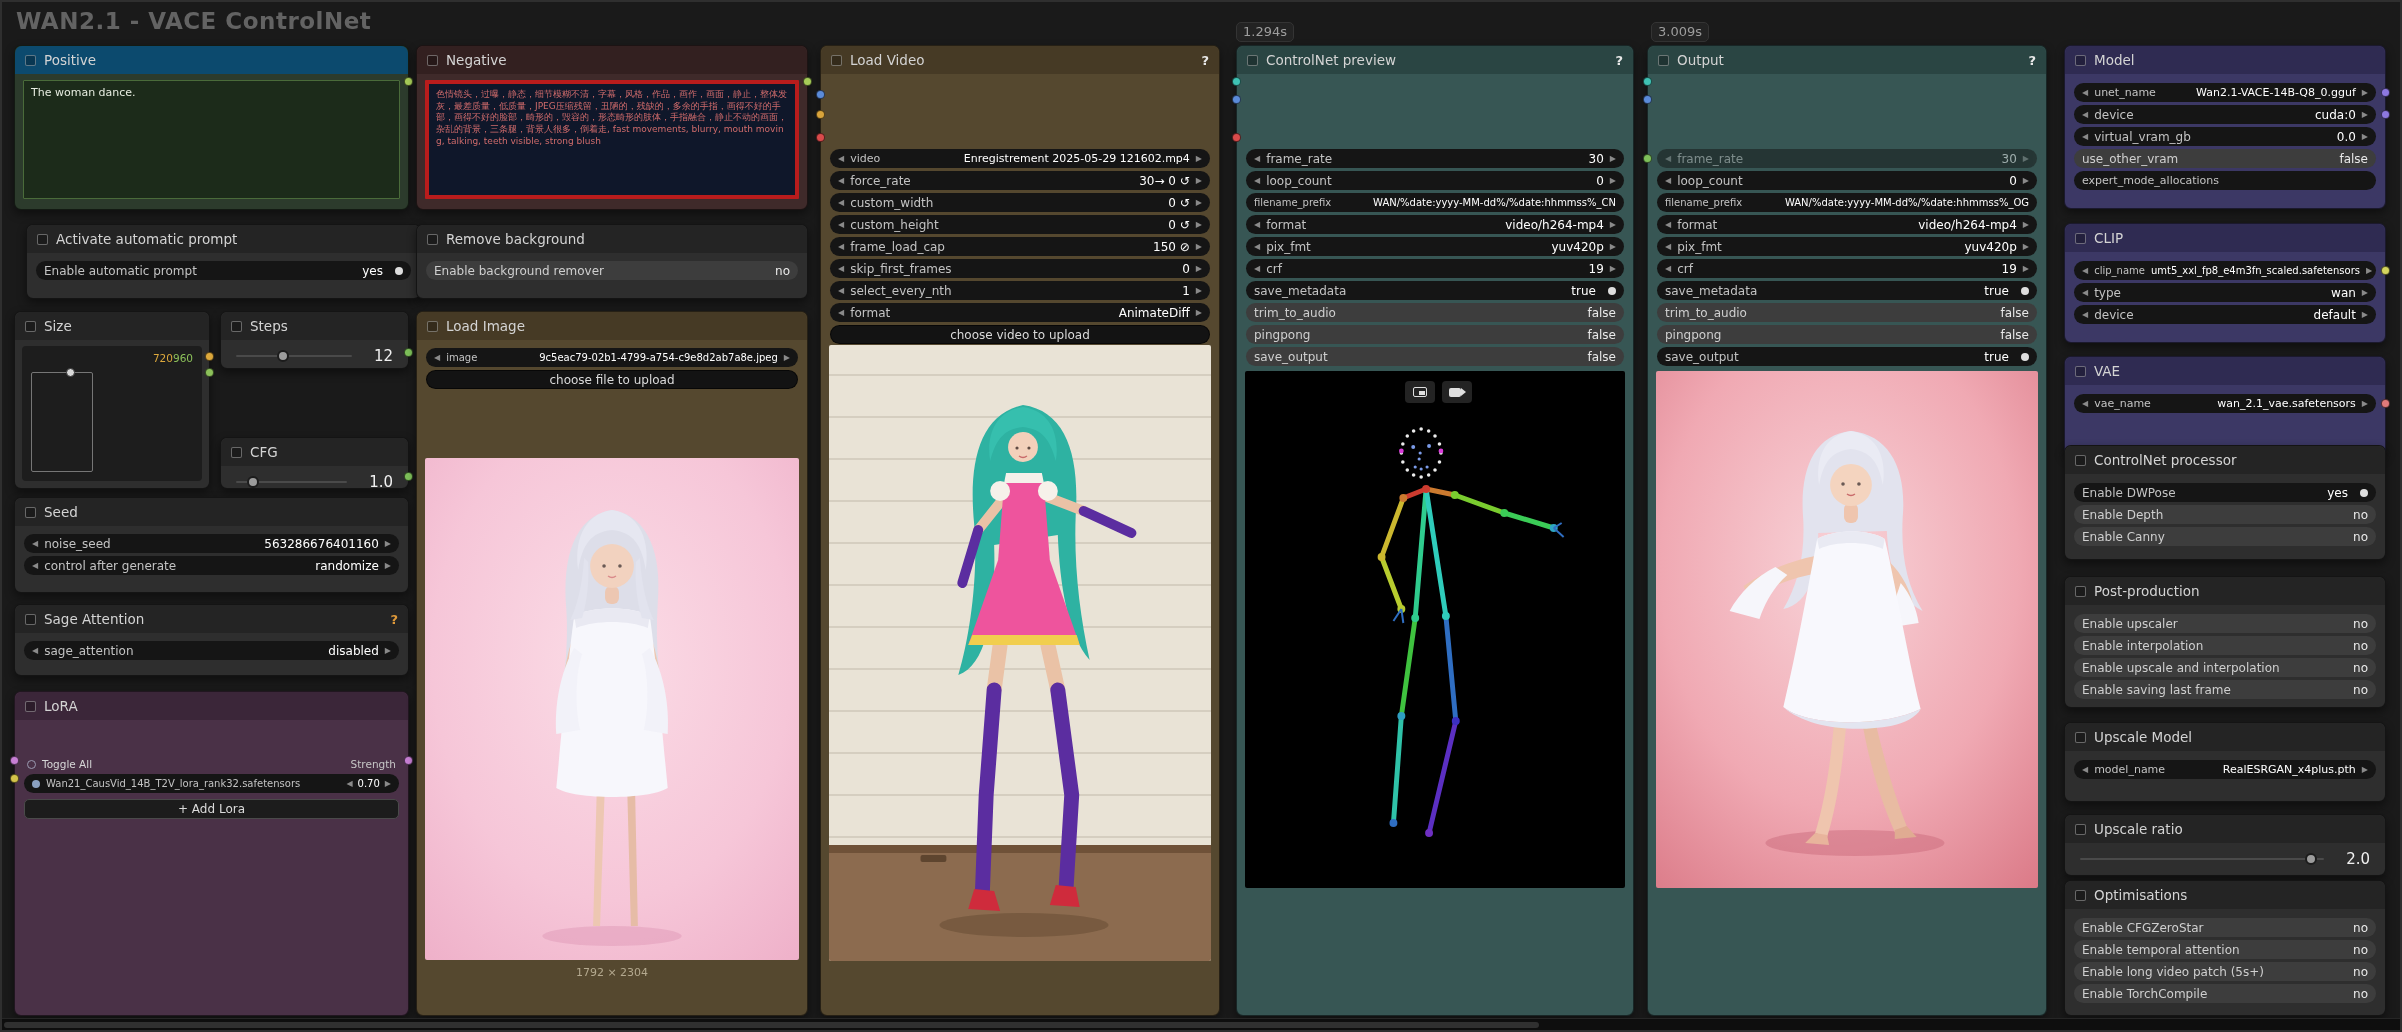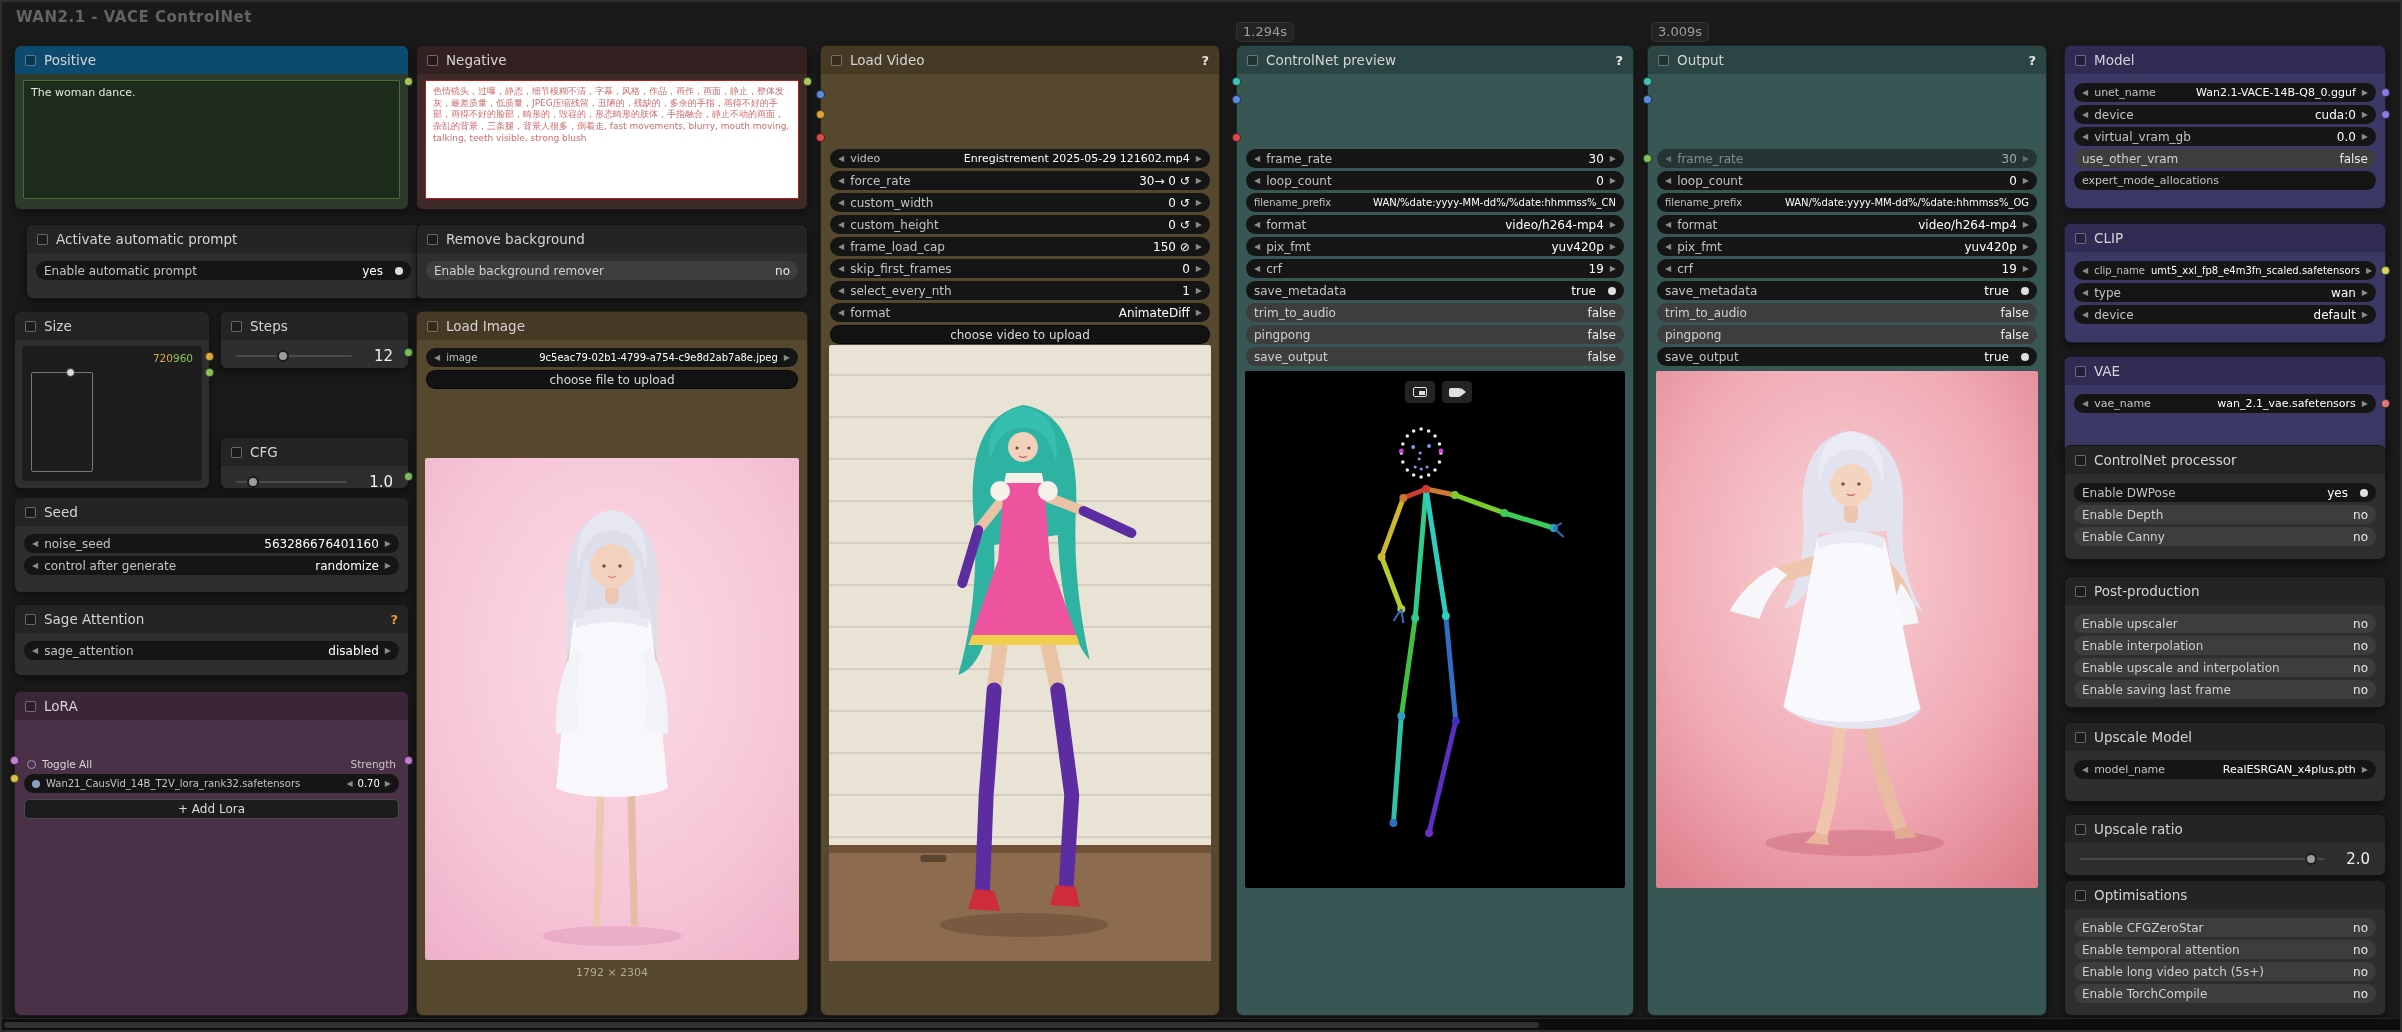--- a/index.html
+++ b/index.html
@@ -1,19 +1,19 @@
 <!DOCTYPE html>
 <html><head>
 <meta charset="utf-8">
 <style>
   *{margin:0;padding:0;box-sizing:border-box}
   html,body{width:2402px;height:1032px;background:#141414;overflow:hidden;
     font-family:"DejaVu Sans","Liberation Sans",sans-serif}
   .canvas{position:absolute;inset:0;background:#1a1a1a;border:2px solid #2f2f2f}
-  .app-title{position:absolute;left:14px;top:6px;font-size:15px;font-weight:bold;color:#636363;letter-spacing:.5px}
+  .app-title{position:absolute;left:14px;top:6px;font-size:23px;font-weight:bold;color:#636363;letter-spacing:.5px}
   .timer{position:absolute;top:20px;font-size:13px;color:#9d9d9d;background:#232323;border:1px solid #343434;border-radius:5px;padding:0 6px;line-height:18px}
   .hscroll{position:absolute;left:0;right:0;bottom:0;height:12px;background:#0e0e0e;border-top:1px solid #262626}
   .hscroll .thumb{position:absolute;left:2px;top:3px;width:64%;height:6px;border-radius:3px;background:#303030}
 
   .node{position:absolute;border-radius:7px;border:1px solid rgba(0,0,0,.55);box-shadow:0 4px 10px rgba(0,0,0,.45)}
   .nh{height:28px;display:flex;align-items:center;gap:8px;padding:0 10px;border-radius:7px 7px 0 0}
   .nh-box{width:11px;height:11px;border:1px solid rgba(200,200,200,.45);background:rgba(0,0,0,.25);border-radius:2px;flex:0 0 auto}
   .nh-title{font-size:13.5px;color:#d4d4d4;white-space:nowrap}
   .nh-help{margin-left:auto;color:#e8e8e8;font-size:13px;font-weight:bold}
   .nh-help.orange{color:#e09a3a}
@@ -45,21 +45,21 @@
   .lora-add{border:1px solid #4a4a4a;background:#1c1c1c;border-radius:5px;margin:6px 9px;height:20px}
 
   .wslider{height:19px;display:flex;align-items:center;margin:0 9px 3px;padding:0 6px;gap:22px;font-size:15px}
   .track{flex:1;height:2px;background:#4a4a4a;position:relative;border-radius:1px}
   .knob{position:absolute;top:-5px;width:12px;height:12px;border-radius:50%;background:#9c9c9c;border:2px solid #1c1c1c}
   .wslider .wv{color:#f0f0f0;margin-left:0}
 
   .prompt-box{position:absolute;left:8px;right:8px;top:34px;bottom:10px;border-radius:1px;padding:5px 7px;
     overflow:hidden;white-space:pre-wrap;word-break:break-all}
   .pb-green{background:#1c2b1a;border:1px solid #4a6b3a;color:#e6ece0;font-size:11px}
-  .pb-red{background:#ffffff;border:1px solid #b91c1c;color:#cf6b6b;font-size:9px;line-height:1.3}
+  .pb-red{background:#0f172a;border:4px solid #b91c1c;color:#cf6b6b;font-size:9px;line-height:1.3}
 
   .port{position:absolute;width:9px;height:9px;border-radius:50%;border:1px solid rgba(0,0,0,.6)}
 
   .preview{position:absolute;left:8px;right:8px;overflow:hidden;border-radius:2px}
   .preview svg{display:block;width:100%;height:100%}
   .img-caption{position:absolute;left:0;right:0;text-align:center;font-size:11px;color:#b4a98f}
 
   .preview-tools{position:absolute;top:10px;left:42%;display:flex;gap:7px}
   .ptool{width:30px;height:22px;background:rgba(38,38,38,.92);border-radius:4px;display:flex;align-items:center;justify-content:center}
   .pip-icon{width:14px;height:10px;border:1.5px solid #dfdfdf;border-radius:2px;position:relative;display:block}

